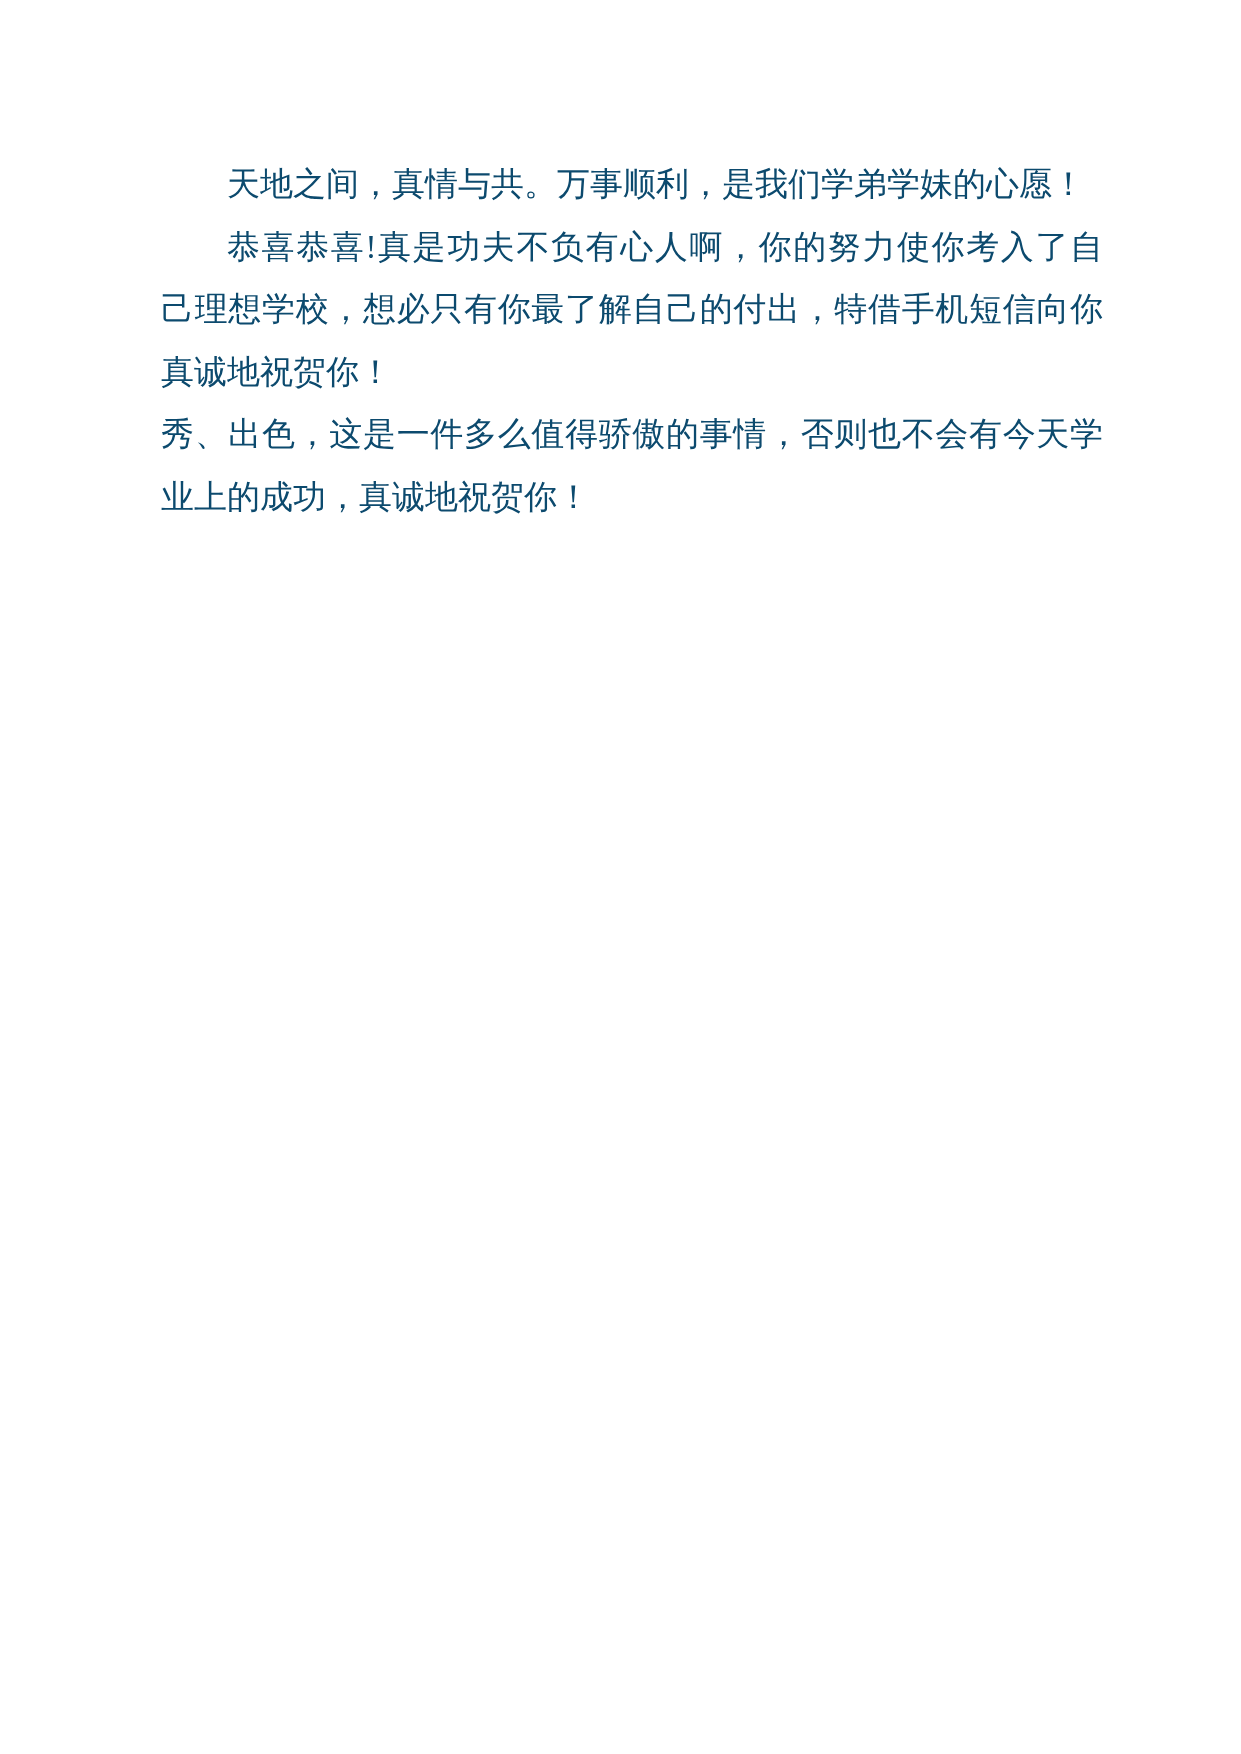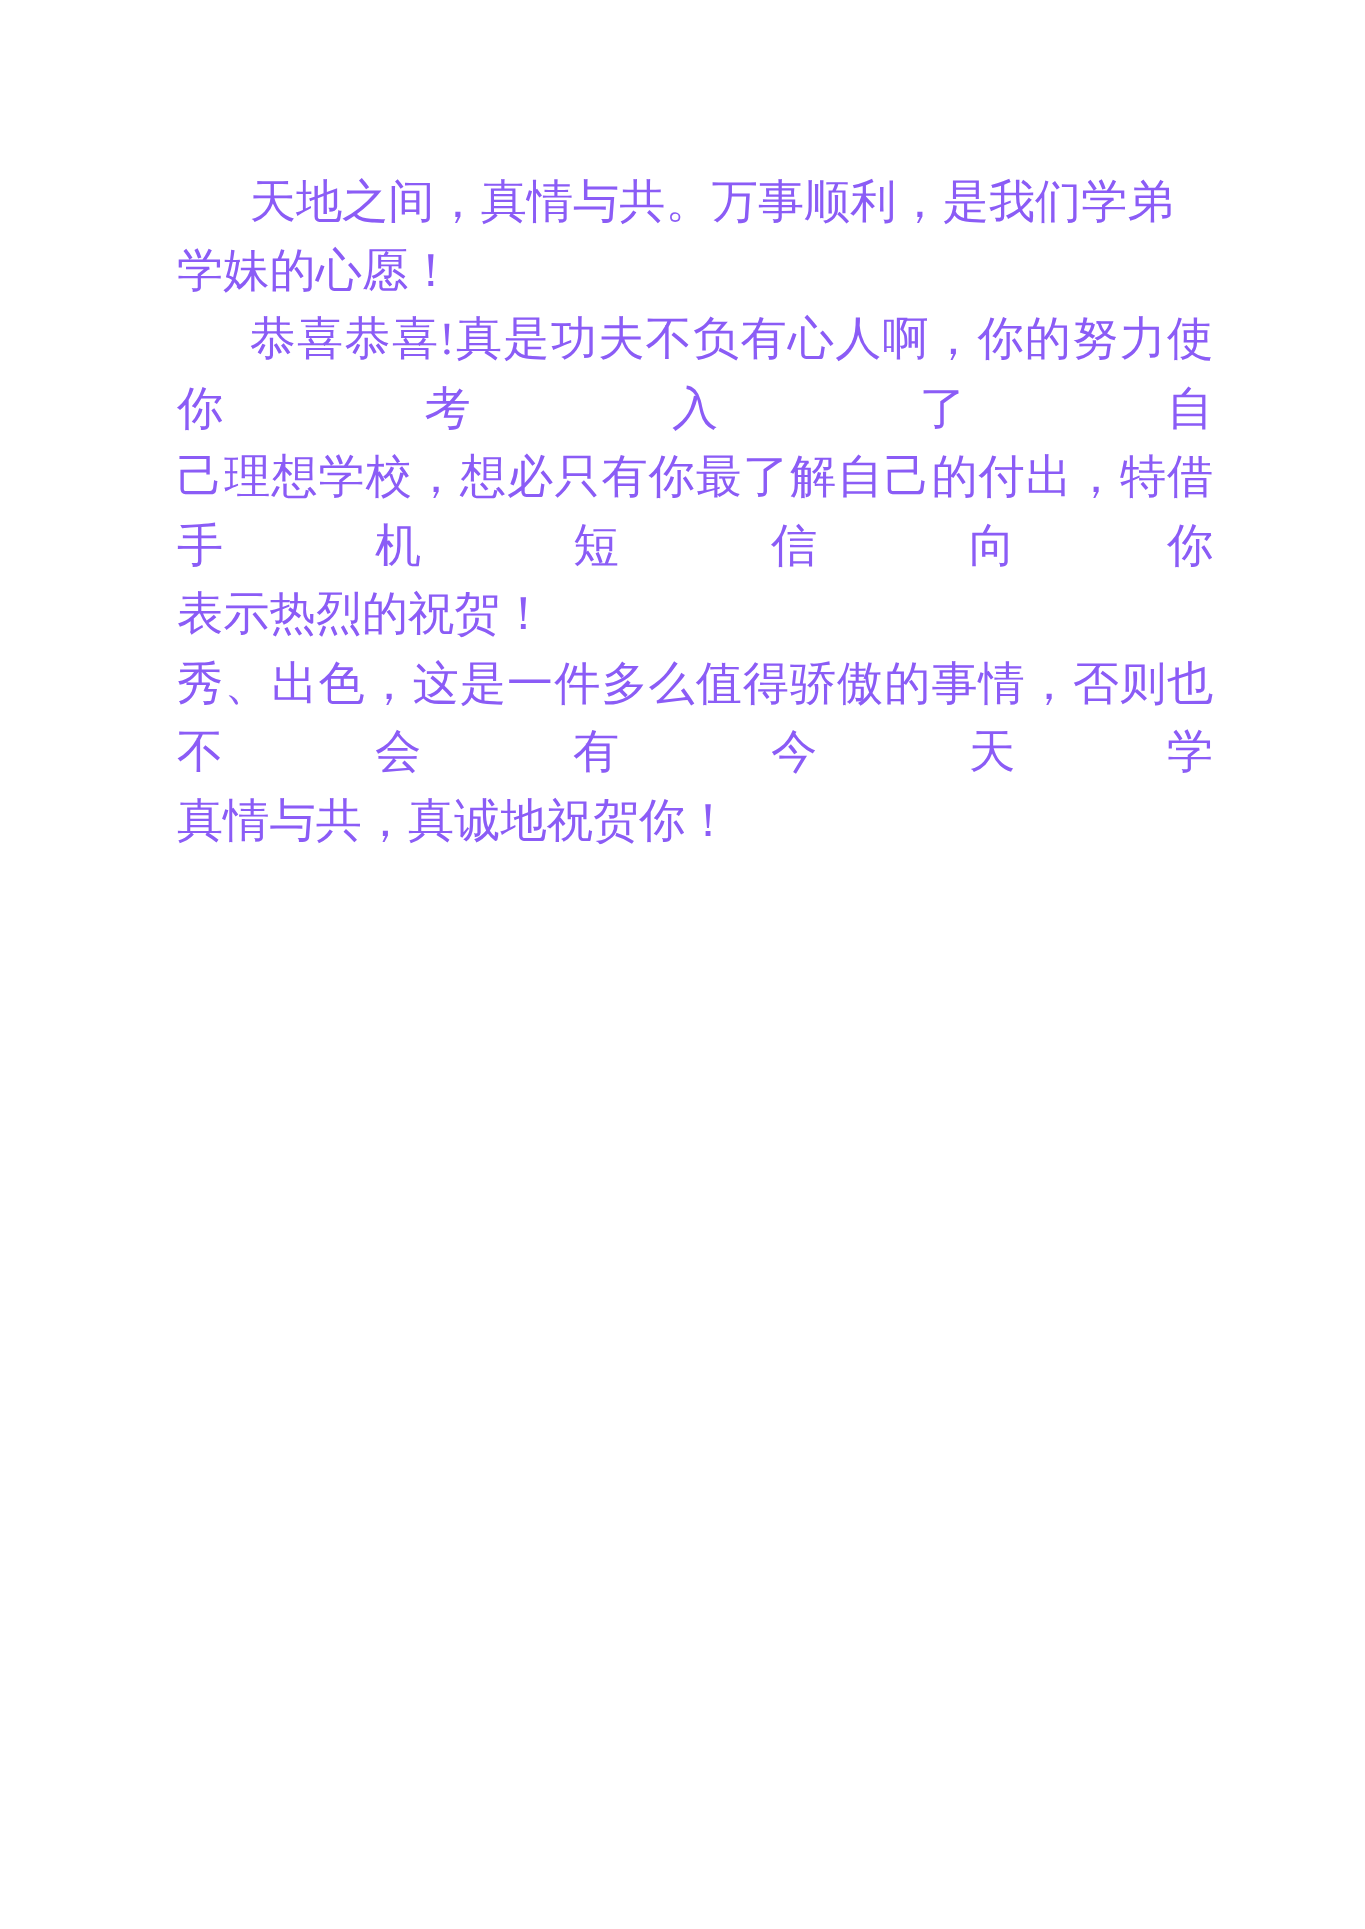--- a/index.html
+++ b/index.html
@@ -18,40 +18,40 @@
   .text-block {
     position: absolute;
     left: 161px;
     top: 153px;
     width: 942px;
     color: #000000;
   }
   .line {
     margin: 0;
     padding: 0;
-    font-size: 42px;
+    font-size: 33px;
     line-height: 62.5px;
     letter-spacing: 0;
-    color: #8b5cf6;
+    color: #0c4a6e;
   }
   .indent {
     text-indent: 66px;
   }
   .just {
     text-align: justify;
     text-align-last: justify;
   }
 </style>
 </head>
 <body>
 
 <div class="page">
   <div class="text-block">
     <p class="line indent">天地之间，真情与共。万事顺利，是我们学弟学妹的心愿！</p>
 
     <p class="line indent just">恭喜恭喜!真是功夫不负有心人啊，你的努力使你考入了自</p>
     <p class="line just">己理想学校，想必只有你最了解自己的付出，特借手机短信向你</p>
-    <p class="line">表示热烈的祝贺！</p>
+    <p class="line">真诚地祝贺你！</p>
 
     <p class="line just">秀、出色，这是一件多么值得骄傲的事情，否则也不会有今天学</p>
-    <p class="line">真情与共，真诚地祝贺你！</p>
+    <p class="line">业上的成功，真诚地祝贺你！</p>
   </div>
 </div>
 
 </body></html>

